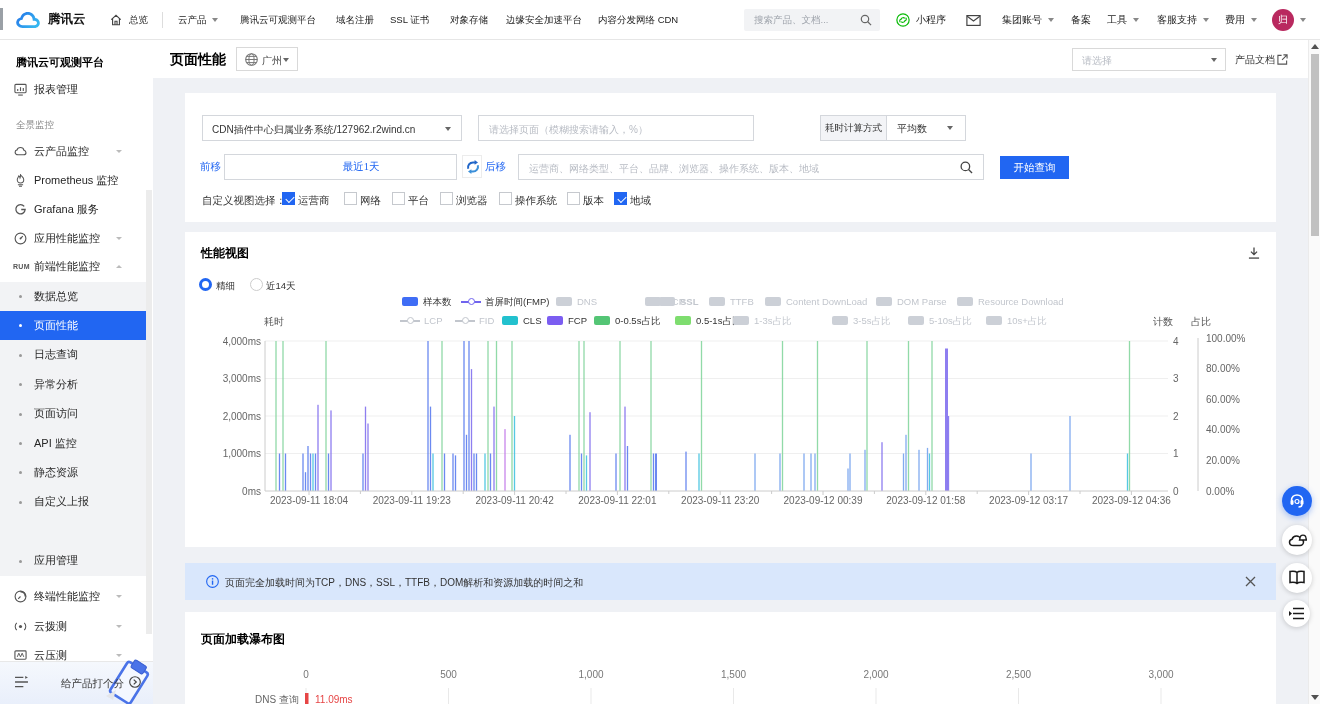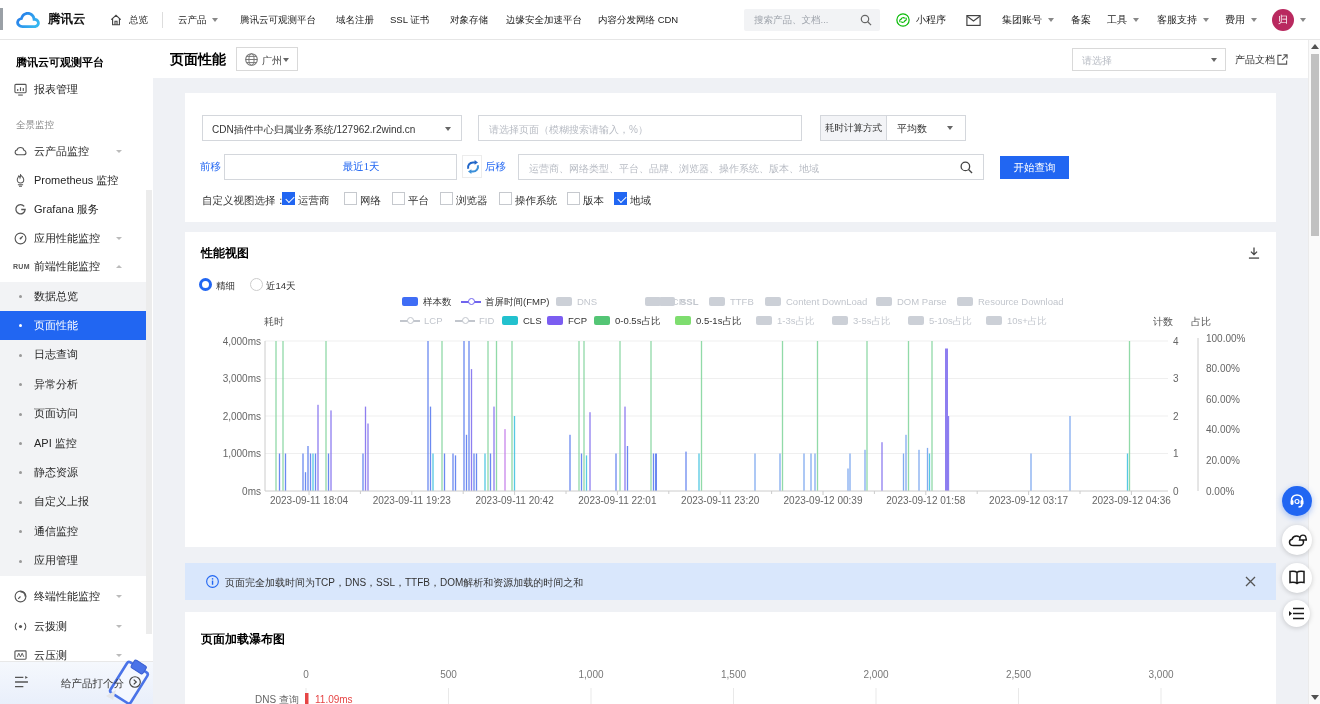--- a/index.html
+++ b/index.html
@@ -159,24 +159,20 @@
         <span class="txt">API 监控</span>
       </div>
     <div class="srow" style="top:176.4px;">
         <span class="dot"></span>
         <span class="txt">静态资源</span>
       </div>
     <div class="srow" style="top:205.8px;">
         <span class="dot"></span>
         <span class="txt">自定义上报</span>
       </div>
-    <div class="srow" style="top:235.2px;">
-        <span class="dot"></span>
-        <span class="txt">通信监控</span>
-      </div>
     <div class="srow" style="top:264.6px;">
         <span class="dot"></span>
         <span class="txt">应用管理</span>
       </div>
   </div>
   <div class="srow" style="top:541.5px;">
       <svg class="ic" viewBox="0 0 14 14">
         <circle cx="7" cy="7" r="5.8" fill="none" stroke="#555" stroke-width="1.2"></circle>
         <path d="M7 7 L4.5 9.5" stroke="#555" stroke-width="1.2"></path>
         <path d="M7 1.7 A5.3 5.3 0 0 1 12.3 7" fill="none" stroke="#555" stroke-width="1.9"></path>
@@ -240,21 +236,21 @@
       <path d="M10.5 7 V11 H1 V1.5 H5" fill="none" stroke="#555" stroke-width="1.2"></path>
       <path d="M7 1 H11 V5 M11 1 L5.5 6.5" fill="none" stroke="#555" stroke-width="1.2"></path>
     </svg>
 </div>
 <div id="mainbg"></div>
 <div class="card" id="card1" style="top:93px;height:129px;">
   <div class="selbox" style="left:17px;top:22px;width:260px;">
     <span class="abs" style="left:9px;top:7px;color:#333;font-size:10px;">CDN插件中心归属业务系统/127962.r2wind.cn</span>
     <span class="caret abs" style="right:10px;top:11px;border-top-color:#666;"></span>
   </div>
-  <div class="selbox" style="left:293px;top:22px;width:324px;">
+  <div class="selbox" style="left:293px;top:22px;width:276px;">
     <span class="abs ph" style="left:10px;top:7px;font-size:10px;">请选择页面（模糊搜索请输入，%）</span>
   </div>
   <div class="selbox" style="left:635px;top:22px;width:146px;">
     <div class="abs" style="left:0;top:0;width:66px;height:24px;background:#f3f4f7;border-right:1px solid #d4d7dc;font-size:9.5px;color:#333;line-height:24px;text-align:center;">耗时计算方式</div>
     <span class="abs" style="left:76px;top:6px;font-size:10px;color:#333;">平均数</span>
     <span class="caret abs" style="right:12px;top:10px;border-top-color:#666;"></span>
   </div>
   <span class="abs" style="left:15px;top:67px;color:#2166f2;font-size:10.5px;">前移</span>
   <div class="selbox" style="left:39px;top:61px;width:233px;text-align:center;">
     <span style="color:#2166f2;line-height:24px;font-size:10.5px;font-family:Liberation Serif, serif;">最近1天</span>
@@ -310,21 +306,21 @@
   <div class="leg off" style="left:580px;top:64px;"><span class="sw" style="background:#ccd0d7;"></span>Content DownLoad</div>
   <div class="leg off" style="left:691px;top:64px;"><span class="sw" style="background:#ccd0d7;"></span>DOM Parse</div>
   <div class="leg off" style="left:772px;top:64px;"><span class="sw" style="background:#ccd0d7;"></span>Resource Download</div>
   <div class="leg" style="left:276px;top:64px;color:#7064ee;"><span class="ring"></span><span style="color:#333;">首屏时间(FMP)</span></div>
   <div class="leg off" style="left:215px;top:83px;"><span class="ring"></span>LCP</div>
   <div class="leg off" style="left:270px;top:83px;"><span class="ring"></span>FID</div>
   <div class="leg" style="left:317px;top:83px;"><span class="sw" style="background:#22c1ce;"></span>CLS</div>
   <div class="leg" style="left:362px;top:83px;"><span class="sw" style="background:#7b5df1;"></span>FCP</div>
   <div class="leg" style="left:409px;top:83px;"><span class="sw" style="background:#54c575;"></span>0-0.5s占比</div>
   <div class="leg" style="left:490px;top:83px;"><span class="sw" style="background:#7edd6f;"></span>0.5-1s占比</div>
-  <div class="leg off" style="left:571px;top:83px;text-align:right;"><span class="sw" style="background:#ccd0d7;"></span>1-3s占比</div>
+  <div class="leg off" style="left:548px;top:83px;text-align:right;"><span class="sw" style="background:#ccd0d7;"></span>1-3s占比</div>
   <div class="leg off" style="left:647px;top:83px;"><span class="sw" style="background:#ccd0d7;"></span>3-5s占比</div>
   <div class="leg off" style="left:723px;top:83px;"><span class="sw" style="background:#ccd0d7;"></span>5-10s占比</div>
   <div class="leg off" style="left:801px;top:83px;"><span class="sw" style="background:#ccd0d7;"></span>10s+占比</div>
   <span class="abs" style="left:79px;top:83px;font-size:10px;color:#555;">耗时</span>
   <span class="abs" style="left:968px;top:83px;font-size:10px;color:#555;">计数</span>
   <span class="abs" style="left:1006px;top:83px;font-size:10px;color:#555;">占比</span>
   <div class="abs" style="left:0;top:98px;width:1091px;height:185px;"><svg width="1091" height="185" viewBox="0 0 1091 185">
         <line x1="80" y1="11" x2="983" y2="11" stroke="#efefef" stroke-width="1"></line>
         <line x1="80" y1="48.5" x2="983" y2="48.5" stroke="#efefef" stroke-width="1"></line>
         <line x1="80" y1="86" x2="983" y2="86" stroke="#efefef" stroke-width="1"></line>

